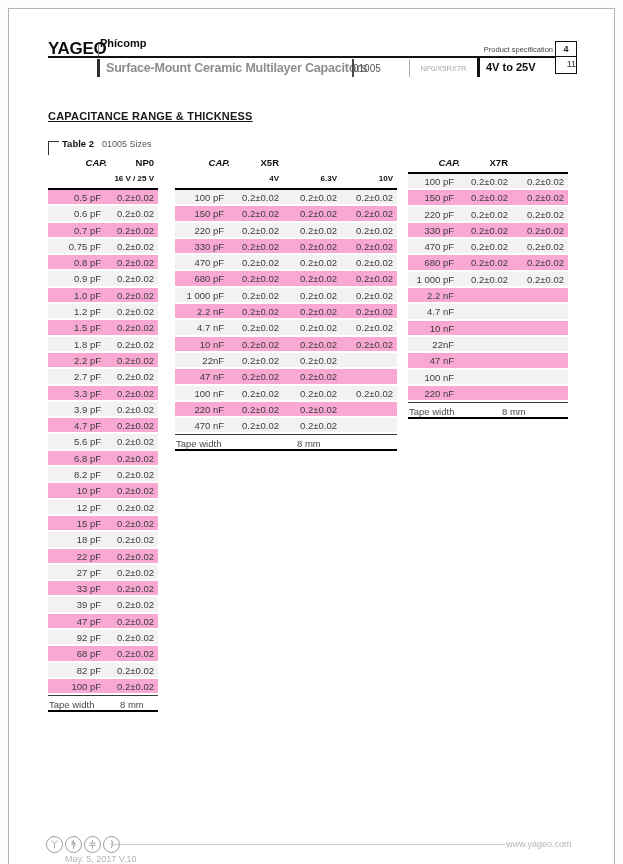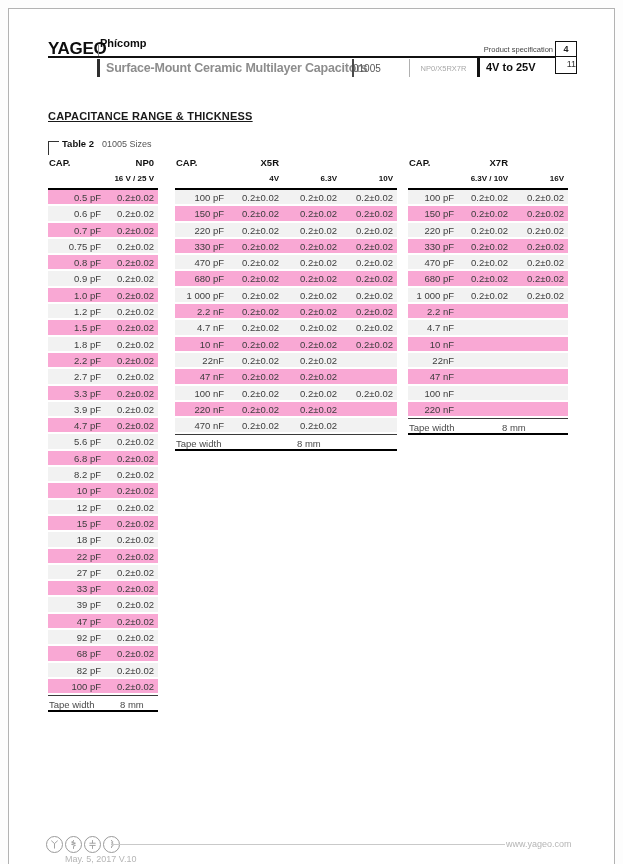--- a/index.html
+++ b/index.html
@@ -37,21 +37,21 @@
 
   
   .cap-table{position:absolute;top:155px;font-size:9.5px;color:#3c3c3c;}
   .cap-table *{box-sizing:border-box;}
   .tbl-np0{left:48px;width:110px;}
   .tbl-x5r{left:175px;width:222px;}
   .tbl-x7r{left:408px;width:160px;}
   .hrow{display:flex;height:16px;line-height:16px;}
   .thead{border-bottom:2.5px solid #000;padding-bottom:1px;}
   .cell{text-align:right;overflow:hidden;white-space:nowrap;}
-  .h-cap{font-weight:bold;color:#111;text-align:left;padding-left:1px;font-size:9.5px;}
+  .h-cap{font-weight:bold;color:#111;text-align:right;padding-left:1px;font-size:9.5px;font-style:italic;}
   .h-name{font-weight:bold;color:#111;padding-right:4px;}
   .h-volt{font-weight:bold;color:#111;font-size:8px;padding-right:4px;}
   .trow{display:flex;height:16.3px;line-height:16.5px;border-bottom:2px solid #fff;}
   .trow.shade{background:#f9a8d4;}
   .trow.light{background:#f2f2f2;}
   .cap-cell{padding-right:6px;}
   .val-cell{padding-right:4px;}
   .tbl-np0 .cell:nth-child(1){width:59px;}
   .tbl-np0 .cell:nth-child(2){width:51px;}
   .tbl-x5r .cell:nth-child(1){width:55px;}
@@ -351,25 +351,20 @@
         <div class="cell val-cell"></div>
       </div>
     </div>
     <div class="tape-row"><span class="tape-label">Tape width</span><span class="tape-value">8 mm</span></div>
   </div>
 <div class="cap-table tbl-x7r">
     <div class="thead">
       <div class="hrow">
         <div class="cell h-cap">CAP.</div>
         <div class="cell h-name">X7R</div>
-      </div>
-      <div class="hrow">
-        <div class="cell"></div>
-        <div class="cell h-volt">6.3V / 10V</div>
-        <div class="cell h-volt">16V</div>
       </div>
     </div>
     <div class="tbody">
       <div class="trow light">
         <div class="cell cap-cell">100 pF</div>
         <div class="cell val-cell">0.2±0.02</div>
         <div class="cell val-cell">0.2±0.02</div>
       </div>
       <div class="trow shade">
         <div class="cell cap-cell">150 pF</div>

